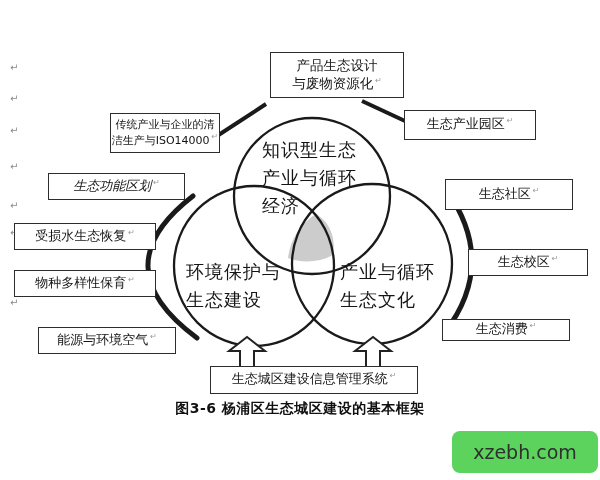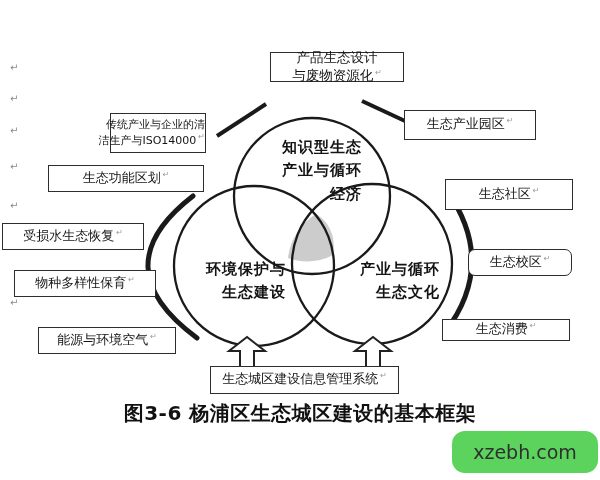--- a/index.html
+++ b/index.html
@@ -11,32 +11,32 @@
   .box {
     position:absolute; background:#fff; border:1.5px solid #2d2d2d; box-sizing:border-box;
     display:flex; flex-direction:column; align-items:center; justify-content:center;
     text-align:center; line-height:1.3; color:#141414; z-index:3;
   }
   .lbl { font-size:13px; white-space:nowrap; }
   .lbl.small { font-size:11px; }
   .lbl.mid { font-size:13.5px; }
   .ret { font-size:8px; color:#999; margin-left:2px; vertical-align:super; }
   .circle-label {
-    position:absolute; text-align:right; font-size:15px; line-height:1.55;
-    letter-spacing:1px; color:#141414; z-index:2; font-weight:700;
+    position:absolute; text-align:left; font-size:18px; line-height:1.55;
+    letter-spacing:1px; color:#141414; z-index:2; font-weight:400;
   }
   .circle-label span { display:block; white-space:nowrap; }
   .caption {
     position:absolute; left:0; top:400px; width:600px; text-align:center;
-    font-weight:bold; font-size:20px; color:#111; z-index:3; letter-spacing:0.5px;
+    font-weight:bold; font-size:14px; color:#111; z-index:3; letter-spacing:0.5px;
   }
   .margin-mark { position:absolute; font-size:10px; color:#8a8a8a; z-index:1; }
   .watermark {
     position:absolute; left:452px; top:431px; width:146px; height:42px;
-    border:none; border-radius:13px; font-size:19px; color:#2f2f2f;
+    border:none; border-radius:8px; font-size:19px; color:#2f2f2f;
     display:flex; align-items:center; justify-content:center; cursor:pointer; z-index:4;
     font-family:"DejaVu Sans","Liberation Sans",sans-serif;
   }
 </style>
 </head>
 <body>
 
 <div class="stage">
 
   <svg class="overlay" viewBox="0 0 600 480">
@@ -58,63 +58,63 @@
   </svg>
 
   <span class="margin-mark" style="left:10px; top:62px;">↵</span>
   <span class="margin-mark" style="left:10px; top:93px;">↵</span>
   <span class="margin-mark" style="left:10px; top:125px;">↵</span>
   <span class="margin-mark" style="left:10px; top:161px;">↵</span>
   <span class="margin-mark" style="left:10px; top:200px;">↵</span>
   <span class="margin-mark" style="left:10px; top:227px;">↵</span>
   <span class="margin-mark" style="left:10px; top:297px;">↵</span>
 
-  <div class="box" style="left:270px; top:52px; width:134px; height:30px;">
+  <div class="box" style="left:270px; top:52px; width:134px; height:46px;">
     <span class="lbl mid">产品生态设计</span>
     <span class="lbl mid"><span>与废物资源化</span><span class="ret">↵</span></span>
   </div>
 
-  <div class="box" style="left:110px; top:113px; width:96px; height:40px;align-items:flex-end;">
+  <div class="box" style="left:110px; top:113px; width:110px; height:40px;">
     <span class="lbl small">传统产业与企业的清</span>
     <span class="lbl small"><span>洁生产与ISO14000</span><span class="ret">↵</span></span>
   </div>
 
   <div class="box" style="left:404px; top:110px; width:132px; height:30px;">
     <span class="lbl"><span>生态产业园区</span><span class="ret">↵</span></span>
   </div>
 
-  <div class="box" style="left:48px; top:165px; width:156px; height:27px;">
+  <div class="box" style="left:48px; top:173px; width:137px; height:27px;font-style:italic;">
     <span class="lbl"><span>生态功能区划</span><span class="ret">↵</span></span>
   </div>
 
-  <div class="box" style="left:2px; top:223px; width:142px; height:27px;text-align:center;">
+  <div class="box" style="left:14px; top:223px; width:142px; height:27px;text-align:center;">
     <span class="lbl"><span>受损水生态恢复</span><span class="ret">↵</span></span>
   </div>
 
   <div class="box" style="left:14px; top:270px; width:142px; height:27px;">
     <span class="lbl"><span>物种多样性保育</span><span class="ret">↵</span></span>
   </div>
 
   <div class="box" style="left:38px; top:327px; width:138px; height:27px;">
     <span class="lbl"><span>能源与环境空气</span><span class="ret">↵</span></span>
   </div>
 
   <div class="box" style="left:445px; top:179px; width:128px; height:31px;">
     <span class="lbl"><span>生态社区</span><span class="ret">↵</span></span>
   </div>
 
-  <div class="box" style="left:468px; top:249px; width:104px; height:27px;border-radius:7px;">
+  <div class="box" style="left:468px; top:249px; width:120px; height:27px;">
     <span class="lbl"><span>生态校区</span><span class="ret">↵</span></span>
   </div>
 
   <div class="box" style="left:442px; top:319px; width:128px; height:22px;">
     <span class="lbl"><span>生态消费</span><span class="ret">↵</span></span>
   </div>
 
-  <div class="box" style="left:210px; top:366px; width:189px; height:28px;">
+  <div class="box" style="left:210px; top:366px; width:208px; height:28px;">
     <span class="lbl"><span>生态城区建设信息管理系统</span><span class="ret">↵</span></span>
   </div>
 
   <div class="circle-label" style="left:262px; top:136px; width:100px;">
     <span>知识型生态</span>
     <span>产业与循环</span>
     <span>经济</span>
   </div>
 
   <div class="circle-label" style="left:186px; top:258px; width:100px;">

